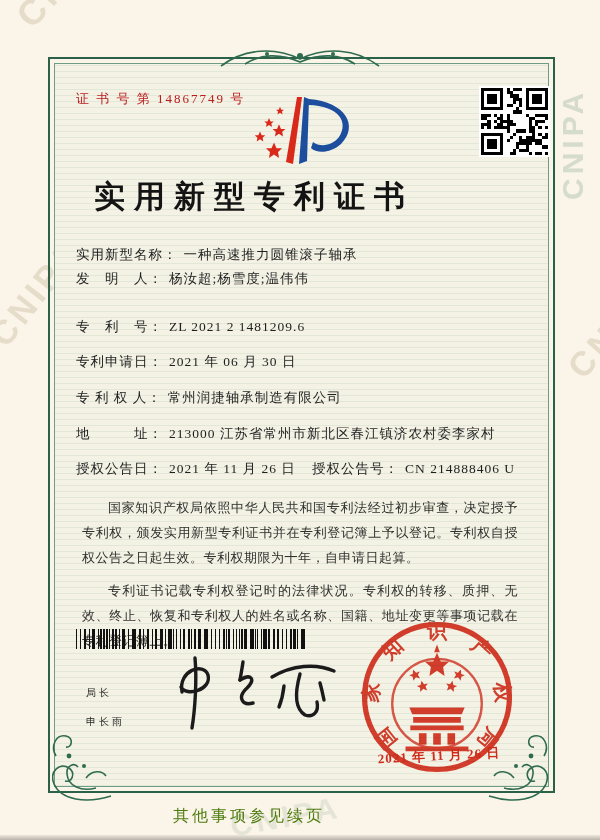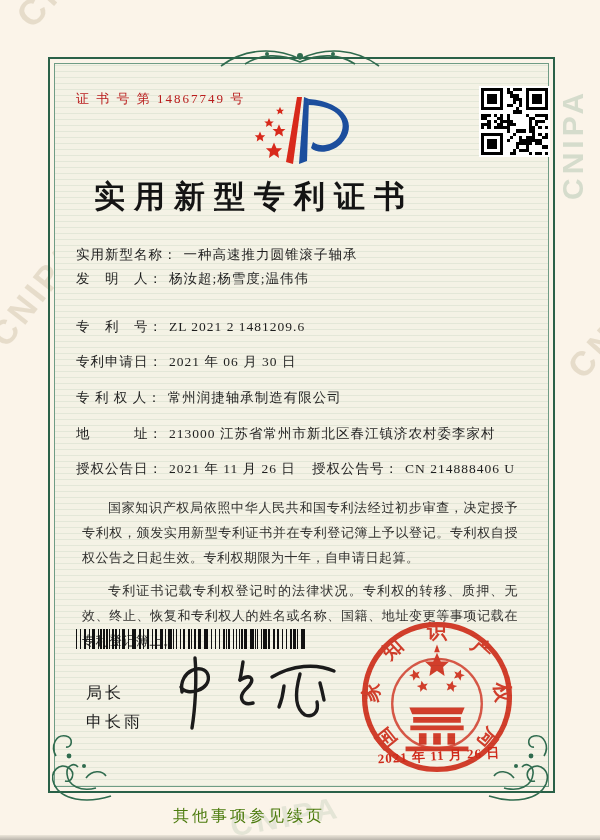--- a/index.html
+++ b/index.html
@@ -50,21 +50,21 @@
   .paras{
     position:absolute;left:74px;top:487px;width:452px;
     font-size:13px;line-height:25px;text-align:justify;color:#30302e;
     letter-spacing:0.5px;
   }
   .paras p{margin:8px;text-indent:2em;}
   .barcode{position:absolute;left:76px;top:629px;width:232px;height:20px;}
   .director{
     position:absolute;left:86px;top:678px;
     font-family:"Liberation Sans","DejaVu Sans",sans-serif;
-    font-size:16px;line-height:29px;letter-spacing:3px;color:#1d1d1d;
+    font-size:10px;line-height:29px;letter-spacing:3px;color:#1d1d1d;
   }
   .signature{position:absolute;left:148px;top:650px;width:200px;height:95px;}
   .seal{position:absolute;left:356px;top:616px;width:162px;height:162px;opacity:0.92;mix-blend-mode:multiply;}
   .seal-date{
     position:absolute;left:358px;top:747px;width:162px;text-align:center;
     font-size:13px;color:#cf2a1a;letter-spacing:1px;transform:rotate(-3deg);
     font-weight:bold;white-space:nowrap;
   }
   .page-info{
     position:absolute;left:48px;top:763px;width:503px;text-align:center;

